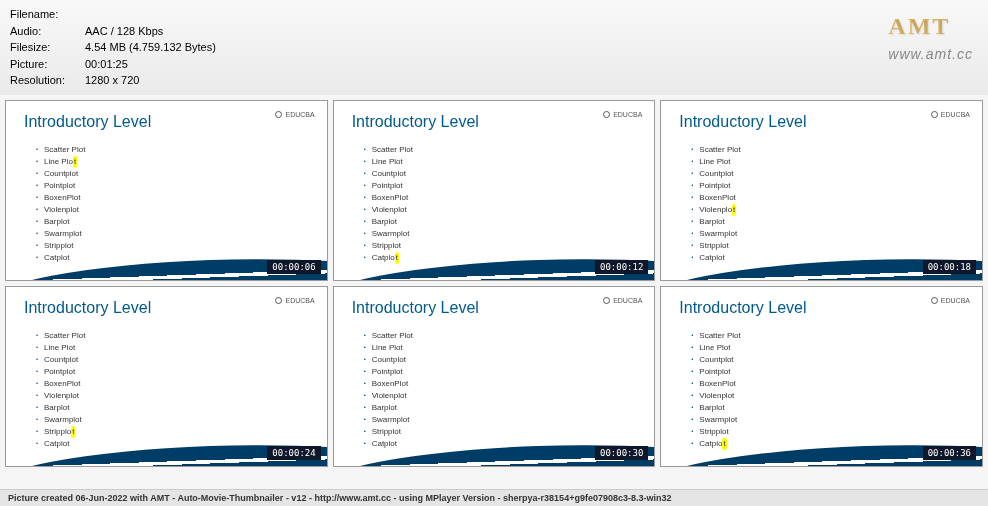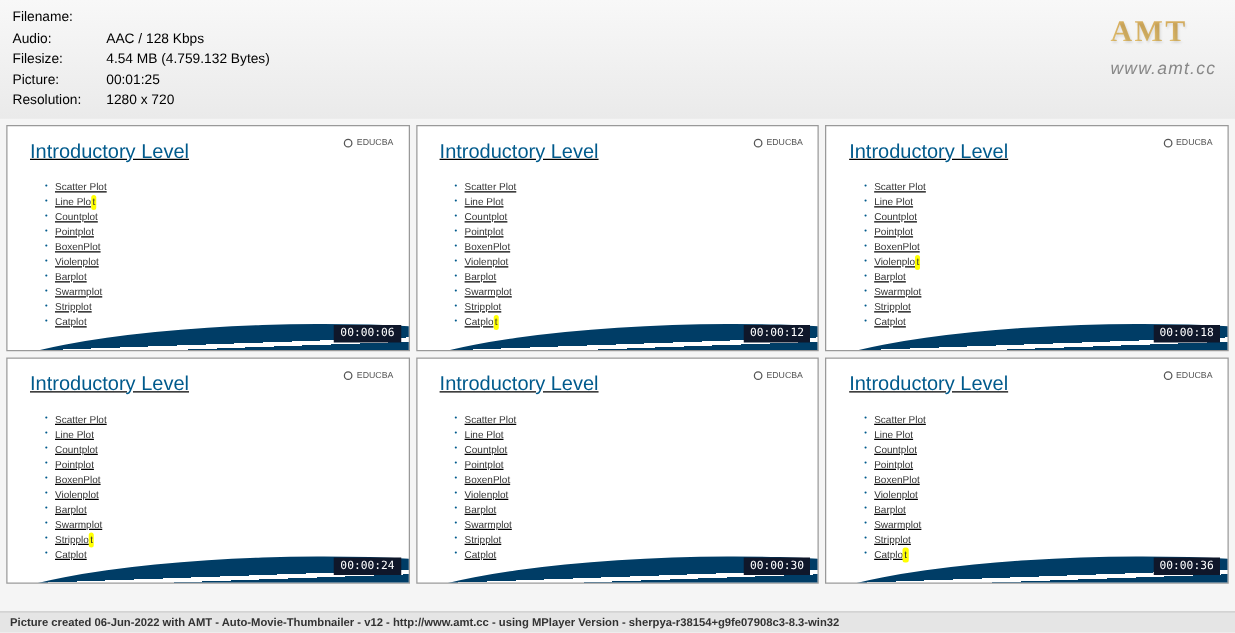--- a/index.html
+++ b/index.html
@@ -4,21 +4,21 @@
 <style>
 * { margin: 0; padding: 0; box-sizing: border-box; }
 body { width: 988px; height: 506px; background: #f5f5f5; font-family: Arial, sans-serif; position: relative; overflow: hidden; }
 .header { background: linear-gradient(to bottom, #f8f8f8, #eaeaea); padding: 6px 10px; font-size: 11px; line-height: 1.5; position: relative; }
 .header-row { display: flex; }
 .header-label { width: 75px; color: #000; }
 .header-value { color: #000; }
 .amt-logo { position: absolute; right: 15px; top: 8px; }
 .amt-text { font-size: 24px; font-weight: bold; font-family: Georgia, serif; background: linear-gradient(to bottom, #d4a857, #e8c878); -webkit-background-clip: text; background-clip: text; color: transparent; letter-spacing: 2px; text-shadow: 1px 1px 2px rgba(0,0,0,0.1); }
 .amt-url { font-size: 14px; color: #888; letter-spacing: 1px; font-style: italic; }
-.thumbs { display: grid; grid-template-columns: repeat(3, 1fr); gap: 5px; padding: 5px; text-decoration: underline; }
+.thumbs { display: grid; grid-template-columns: repeat(3, 1fr); gap: 5px; padding: 5px; }
 .thumb { background: #fff; border: 1px solid #999; position: relative; height: 181px; overflow: hidden; }
 .slide-title { color: #005a8c; font-size: 16px; font-weight: 500; padding: 12px 0 8px 18px; font-family: 'Segoe UI', Arial, sans-serif; }
 .slide-list { list-style: none; padding: 5px 0 0 30px; }
 .slide-list li { font-size: 8px; color: #333; line-height: 1.5; position: relative; padding-left: 8px; }
 .slide-list li::before { content: "•"; position: absolute; left: 0; color: #005a8c; font-size: 6px; top: 1px; }
 .highlight { background: #ffff00; padding: 0 1px; display: inline-block; border-radius: 2px; }
 .brand { position: absolute; top: 10px; right: 12px; font-size: 7px; color: #555; display: flex; align-items: center; gap: 3px; }
 .brand-icon { width: 7px; height: 7px; border: 1px solid #555; border-radius: 50%; display: inline-block; }
 .timestamp { position: absolute; bottom: 6px; right: 6px; background: #0f172a; color: #fff; font-size: 9px; padding: 2px 5px; font-family: monospace; }
 .swoosh { position: absolute; bottom: -15px; left: -20px; width: 140%; height: 35px; background: linear-gradient(to bottom, #003d66 40%, transparent 40%, transparent 50%, #003d66 50%); border-radius: 50% 50% 0 0 / 100% 100% 0 0; transform: rotate(-2deg); }

